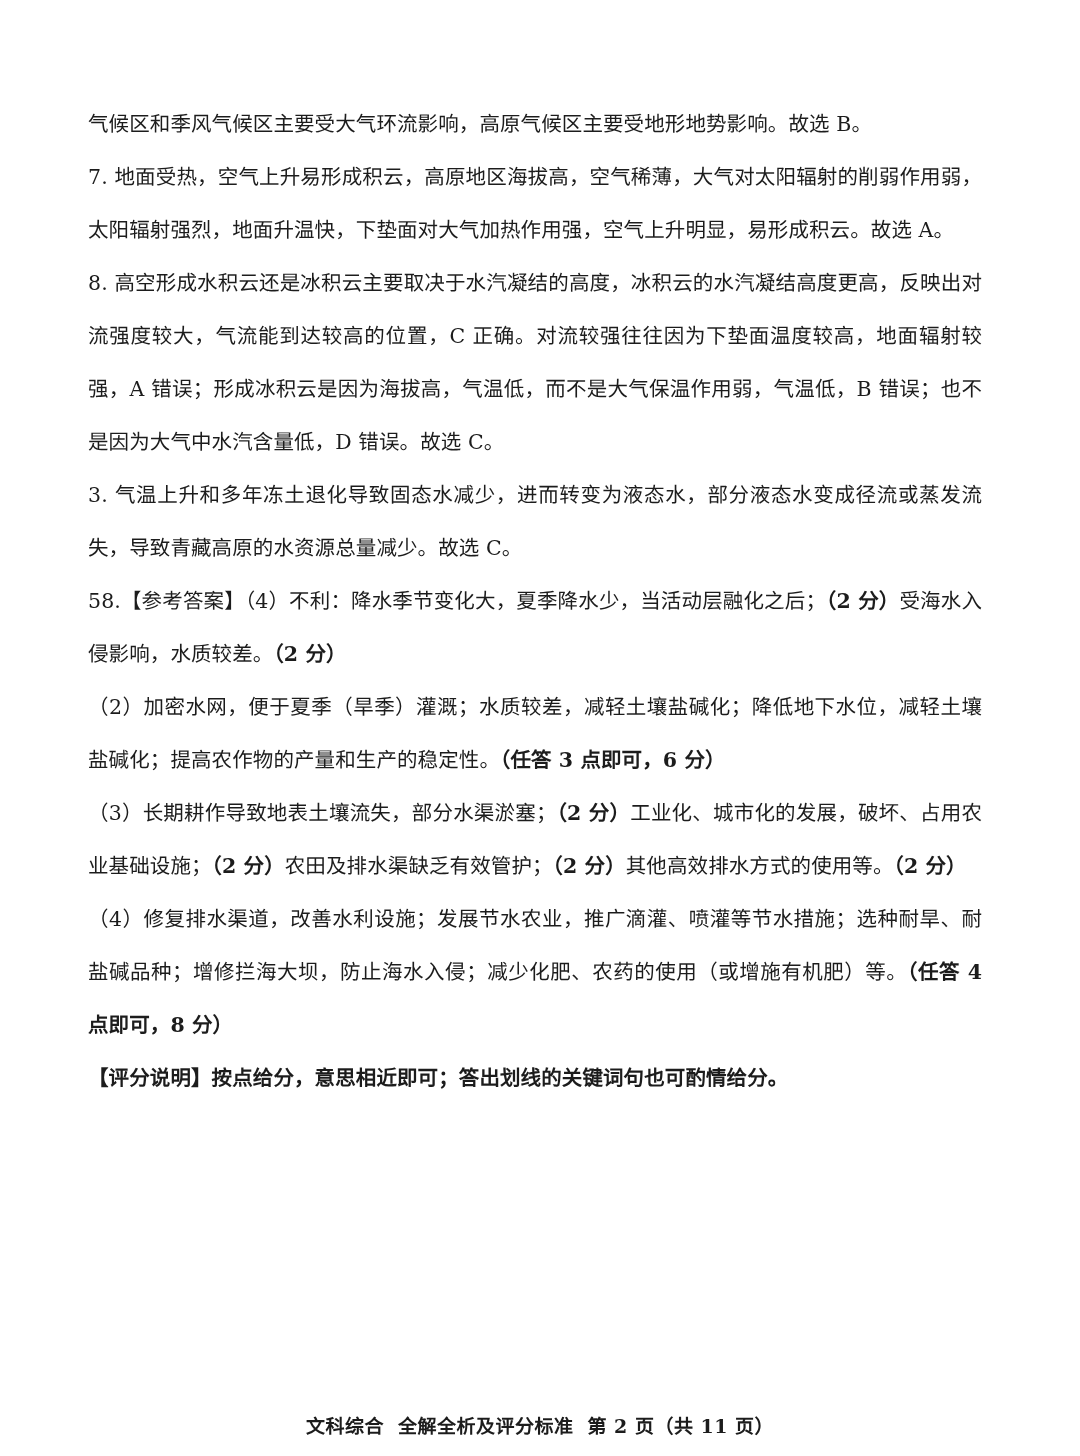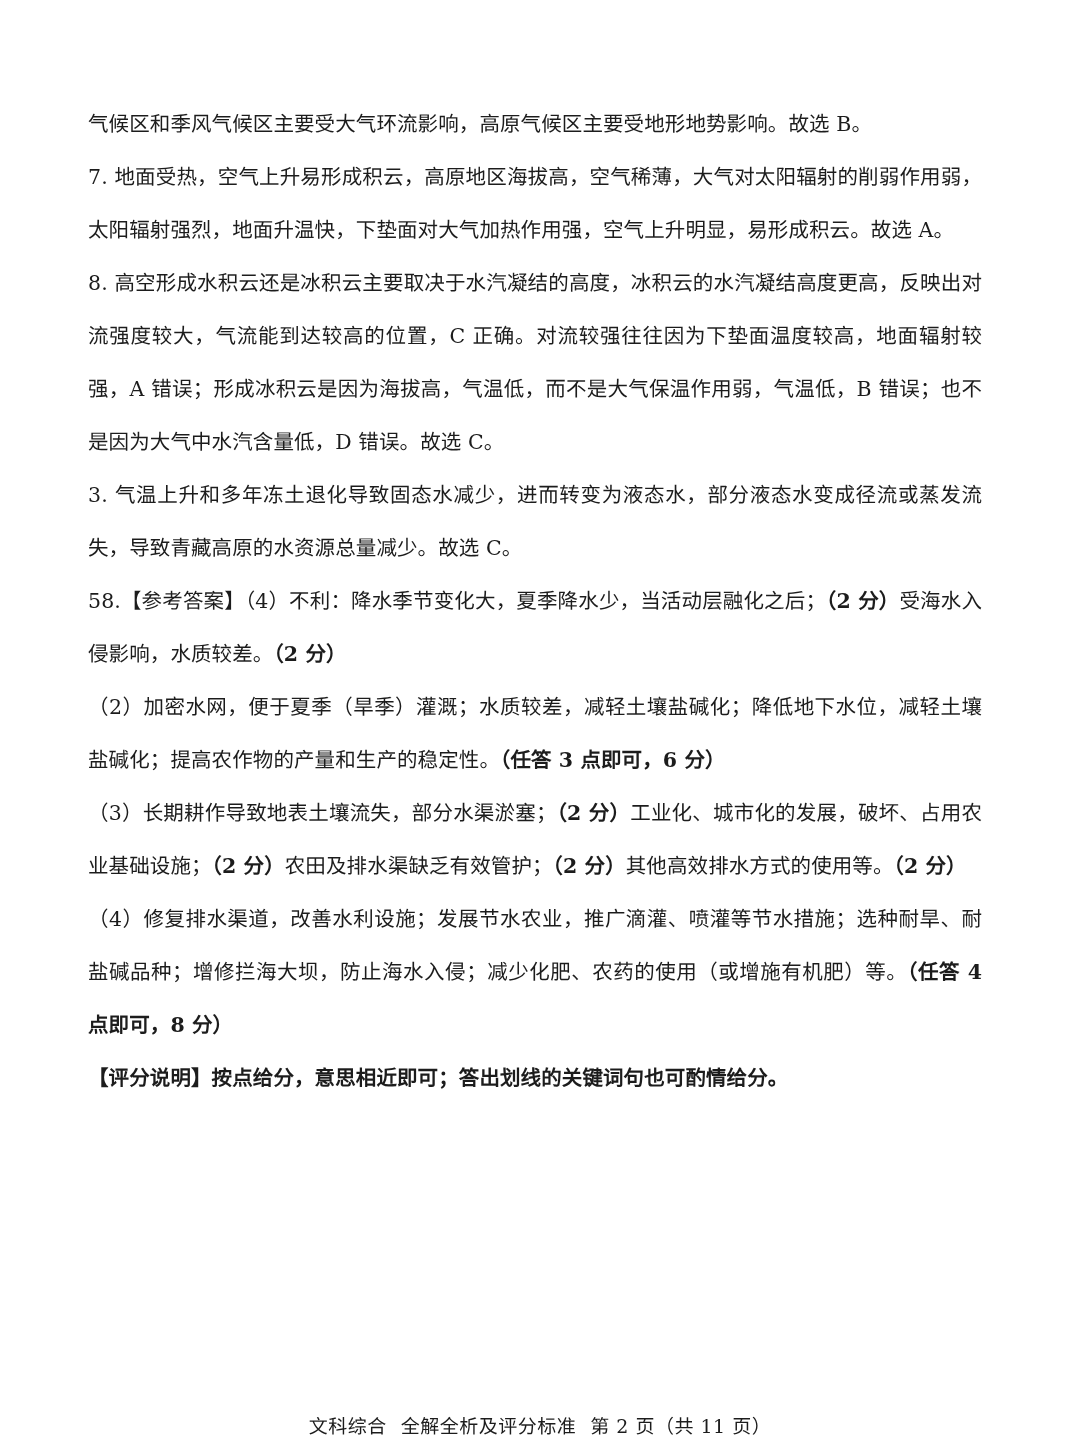--- a/index.html
+++ b/index.html
@@ -50,21 +50,21 @@
   
   .answer-line .gap { display: inline-block; width: 16px; }
 
   .footer {
     position: absolute;
     left: 0;
     right: 0;
     bottom: 18px;
     text-align: center;
     font-size: 19px;
-    font-weight: 400;
+    font-weight: 700;
     letter-spacing: 0.5px;
     color: #1c1c1c;
     font-family: "DejaVu Serif", "Liberation Serif", serif;
   }
   .footer .sep { display: inline-block; width: 14px; }
 </style>
 </head>
 <body>
 
 <div class="page">

